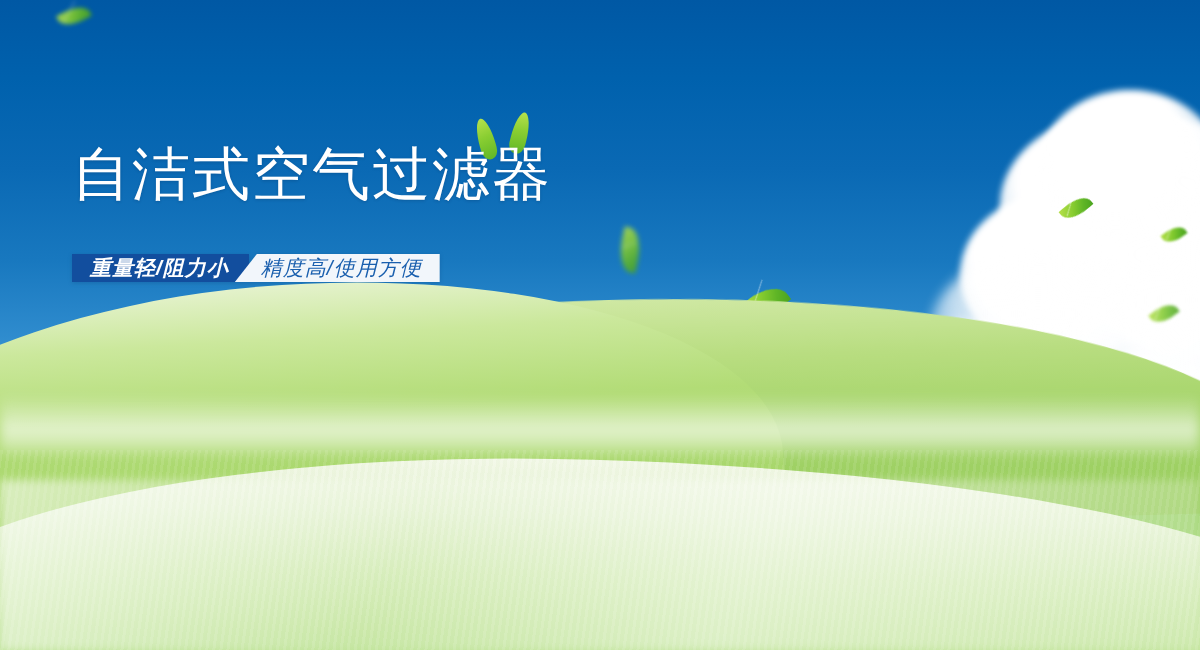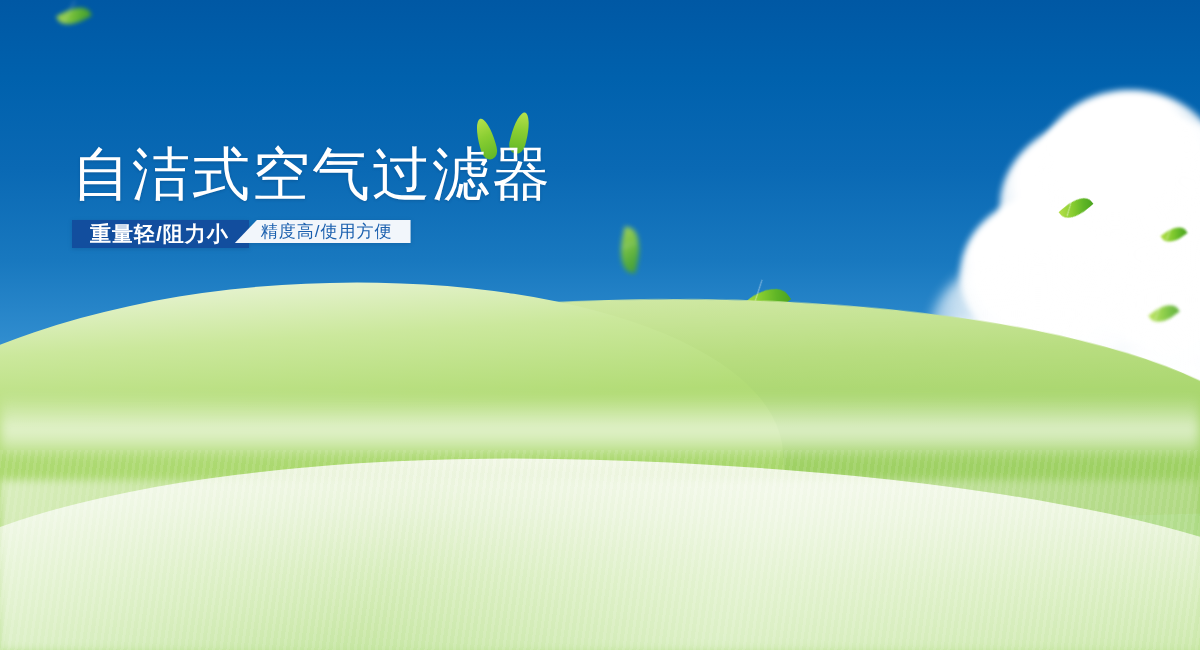--- a/index.html
+++ b/index.html
@@ -119,36 +119,37 @@
   .sprout { position:absolute; }
   .sprout .lf {
     position:absolute;
     width:16px; height:42px;
     background:linear-gradient(170deg,#b9e24e 0%,#8ace32 45%,#5fb726 100%);
     border-radius:60% 60% 55% 55% / 78% 78% 30% 30%;
   }
 
   
   .subbar {
-    position:absolute; left:72px; top:220px;
-    height:48px; display:flex; align-items:flex-start;
+    position:absolute; left:72px; top:244px;
+    height:48px; display:flex; align-items:center;
     filter:drop-shadow(0 1px 2px rgba(0,30,70,.18));
+    font-style:italic;
   }
   .sub-left {
     background:#124e9e;
     color:#ffffff;
     font-size:21px; font-weight:bold;
     display:flex; align-items:center;
     padding:0 20px 0 18px;
     letter-spacing:1px;
   }
   .sub-right {
     background:#f2f6fb;
     color:#1a5fae;
-    font-size:17px;
+    font-size:21px;
     display:flex; align-items:center;
     padding:0 18px 0 26px;
     letter-spacing:1px;
     margin-left:-14px;
     clip-path:polygon(22px 0, 100% 0, 100% 100%, 0 100%);
   }
 
   
   .features {
     position:absolute; left:72px; top:336px;

